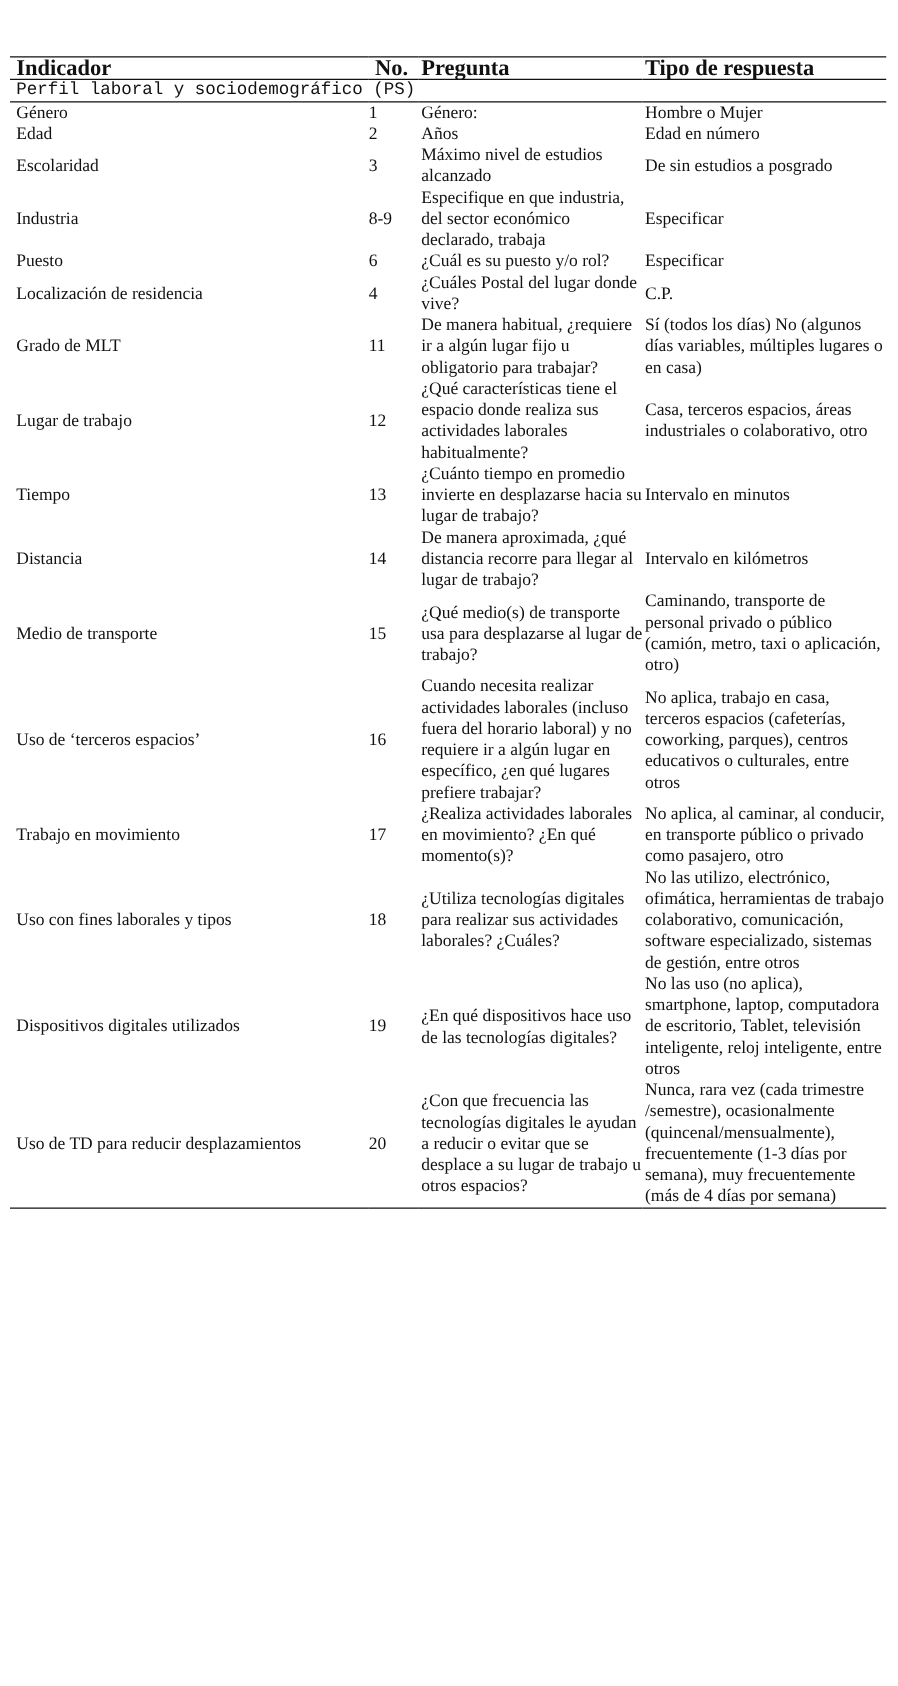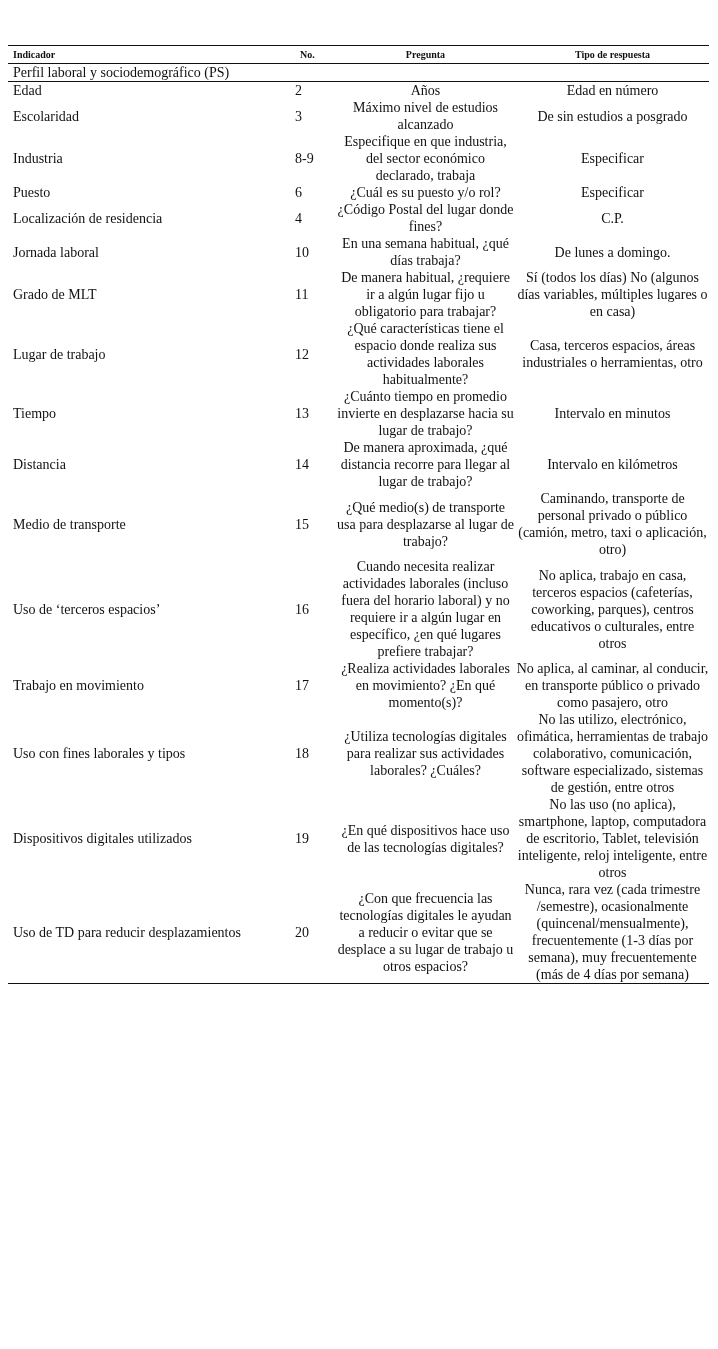--- a/index.html
+++ b/index.html
@@ -13,30 +13,30 @@
   td, th {
     padding: 0 0 0 5px; vertical-align: middle; text-align: left;
     font-size: 14px; line-height: 17px; font-weight: normal;
   }
   col.c1 { width: 287px; }
   col.c2 { width: 40px; }
   col.c3 { width: 179px; }
   col.c4 { width: 195px; }
   thead th {
     font-weight: bold; border-top: 1.5px solid #111; border-bottom: 1.5px solid #111;
-    height: 17px; font-size: 10px;
+    height: 17px; font-size: 18px;
   }
   tr.section td {
-    border-bottom: 1.5px solid #111; height: 17px;
+    border-bottom: 1.5px solid #111; height: 17px; font-family: Liberation Mono, monospace;
   }
   tr.section-td td { border-top: 1.5px solid #111; }
   tr.section-td td.sec-cell { border-bottom: 1.5px solid #111; }
   tr.last td { border-bottom: 1.5px solid #111; }
   td.no { padding-left: 0; }
-  .q, .r { padding-left: 2px; text-align: center; }
+  .q, .r { padding-left: 2px; }
 </style>
 </head>
 <body>
 
 <div class="doc">
   <table>
     <colgroup>
         <col class="c1">
         <col class="c2">
         <col class="c3">
@@ -46,20 +46,26 @@
       <tr>
         <th>Indicador</th>
         <th class="no">No.</th>
         <th class="q">Pregunta</th>
         <th class="r">Tipo de respuesta</th>
       </tr>
     </thead>
     <tbody id="tbody">
         <tr class="section">
           <td colspan="4" class="sec-cell">Perfil laboral y sociodemográfico (PS)</td>
+        </tr>
+        <tr>
+          <td>Género</td>
+          <td class="no">1</td>
+          <td class="q">Género:</td>
+          <td class="r">Hombre o Mujer</td>
         </tr>
         <tr>
           <td>Edad</td>
           <td class="no">2</td>
           <td class="q">Años</td>
           <td class="r">Edad en número</td>
         </tr>
         <tr>
           <td>Escolaridad</td>
           <td class="no">3</td>
@@ -74,40 +80,34 @@
         </tr>
         <tr>
           <td>Puesto</td>
           <td class="no">6</td>
           <td class="q">¿Cuál es su puesto y/o rol?</td>
           <td class="r">Especificar</td>
         </tr>
         <tr>
           <td>Localización de residencia</td>
           <td class="no">4</td>
-          <td class="q">¿Código Postal del lugar donde fines?</td>
+          <td class="q">¿Cuáles Postal del lugar donde vive?</td>
           <td class="r">C.P.</td>
-        </tr>
-        <tr>
-          <td>Jornada laboral</td>
-          <td class="no">10</td>
-          <td class="q">En una semana habitual, ¿qué días trabaja?</td>
-          <td class="r">De lunes a domingo.</td>
         </tr>
         <tr>
           <td>Grado de MLT</td>
           <td class="no">11</td>
           <td class="q">De manera habitual, ¿requiere ir a algún lugar fijo u obligatorio para trabajar?</td>
           <td class="r">Sí (todos los días) No (algunos días variables, múltiples lugares o en casa)</td>
         </tr>
         <tr>
           <td>Lugar de trabajo</td>
           <td class="no">12</td>
           <td class="q">¿Qué características tiene el espacio donde realiza sus actividades laborales habitualmente?</td>
-          <td class="r">Casa, terceros espacios, áreas industriales o herramientas, otro</td>
+          <td class="r">Casa, terceros espacios, áreas industriales o colaborativo, otro</td>
         </tr>
         <tr>
           <td>Tiempo</td>
           <td class="no">13</td>
           <td class="q">¿Cuánto tiempo en promedio invierte en desplazarse hacia su lugar de trabajo?</td>
           <td class="r">Intervalo en minutos</td>
         </tr>
         <tr>
           <td>Distancia</td>
           <td class="no">14</td>

